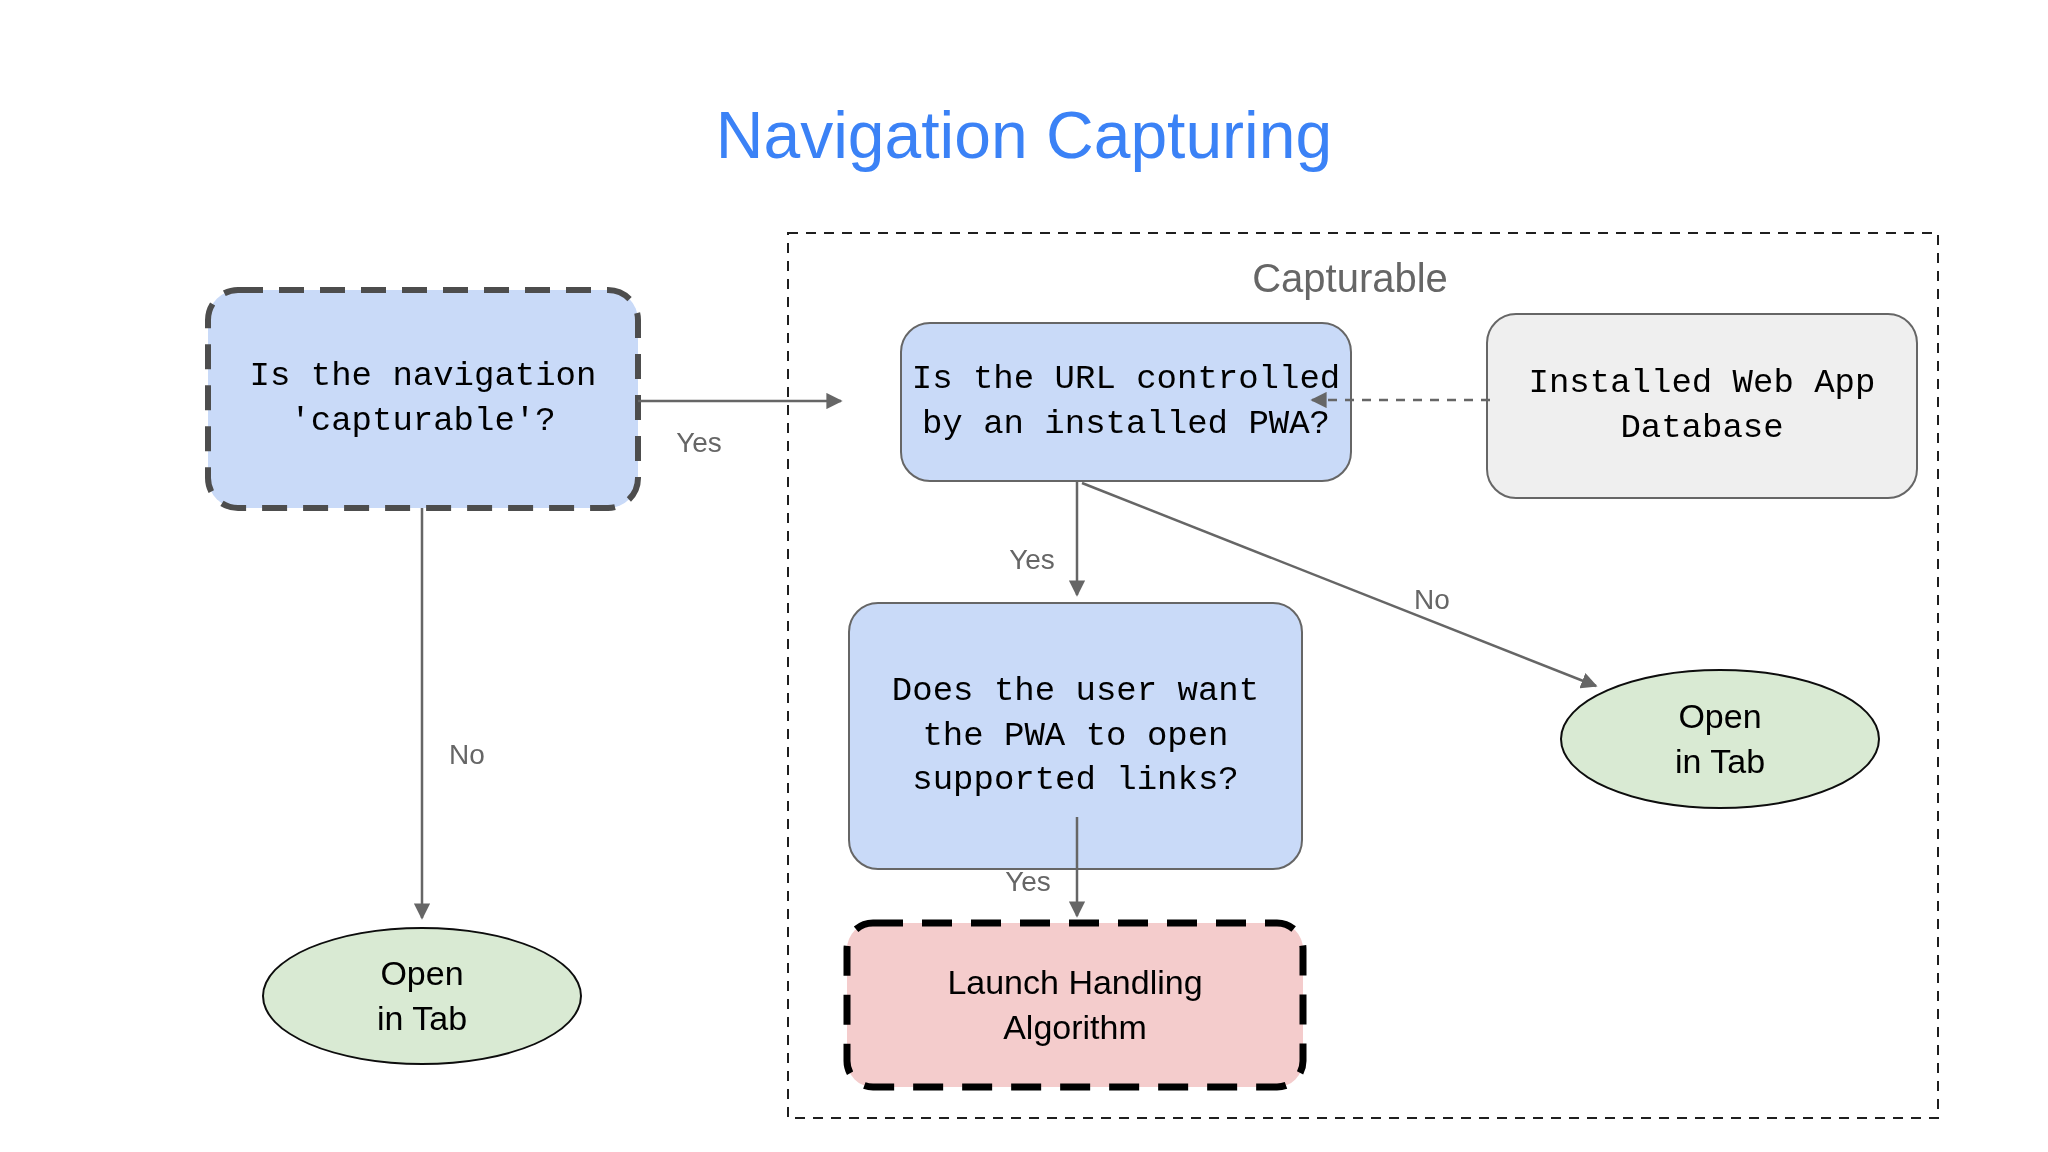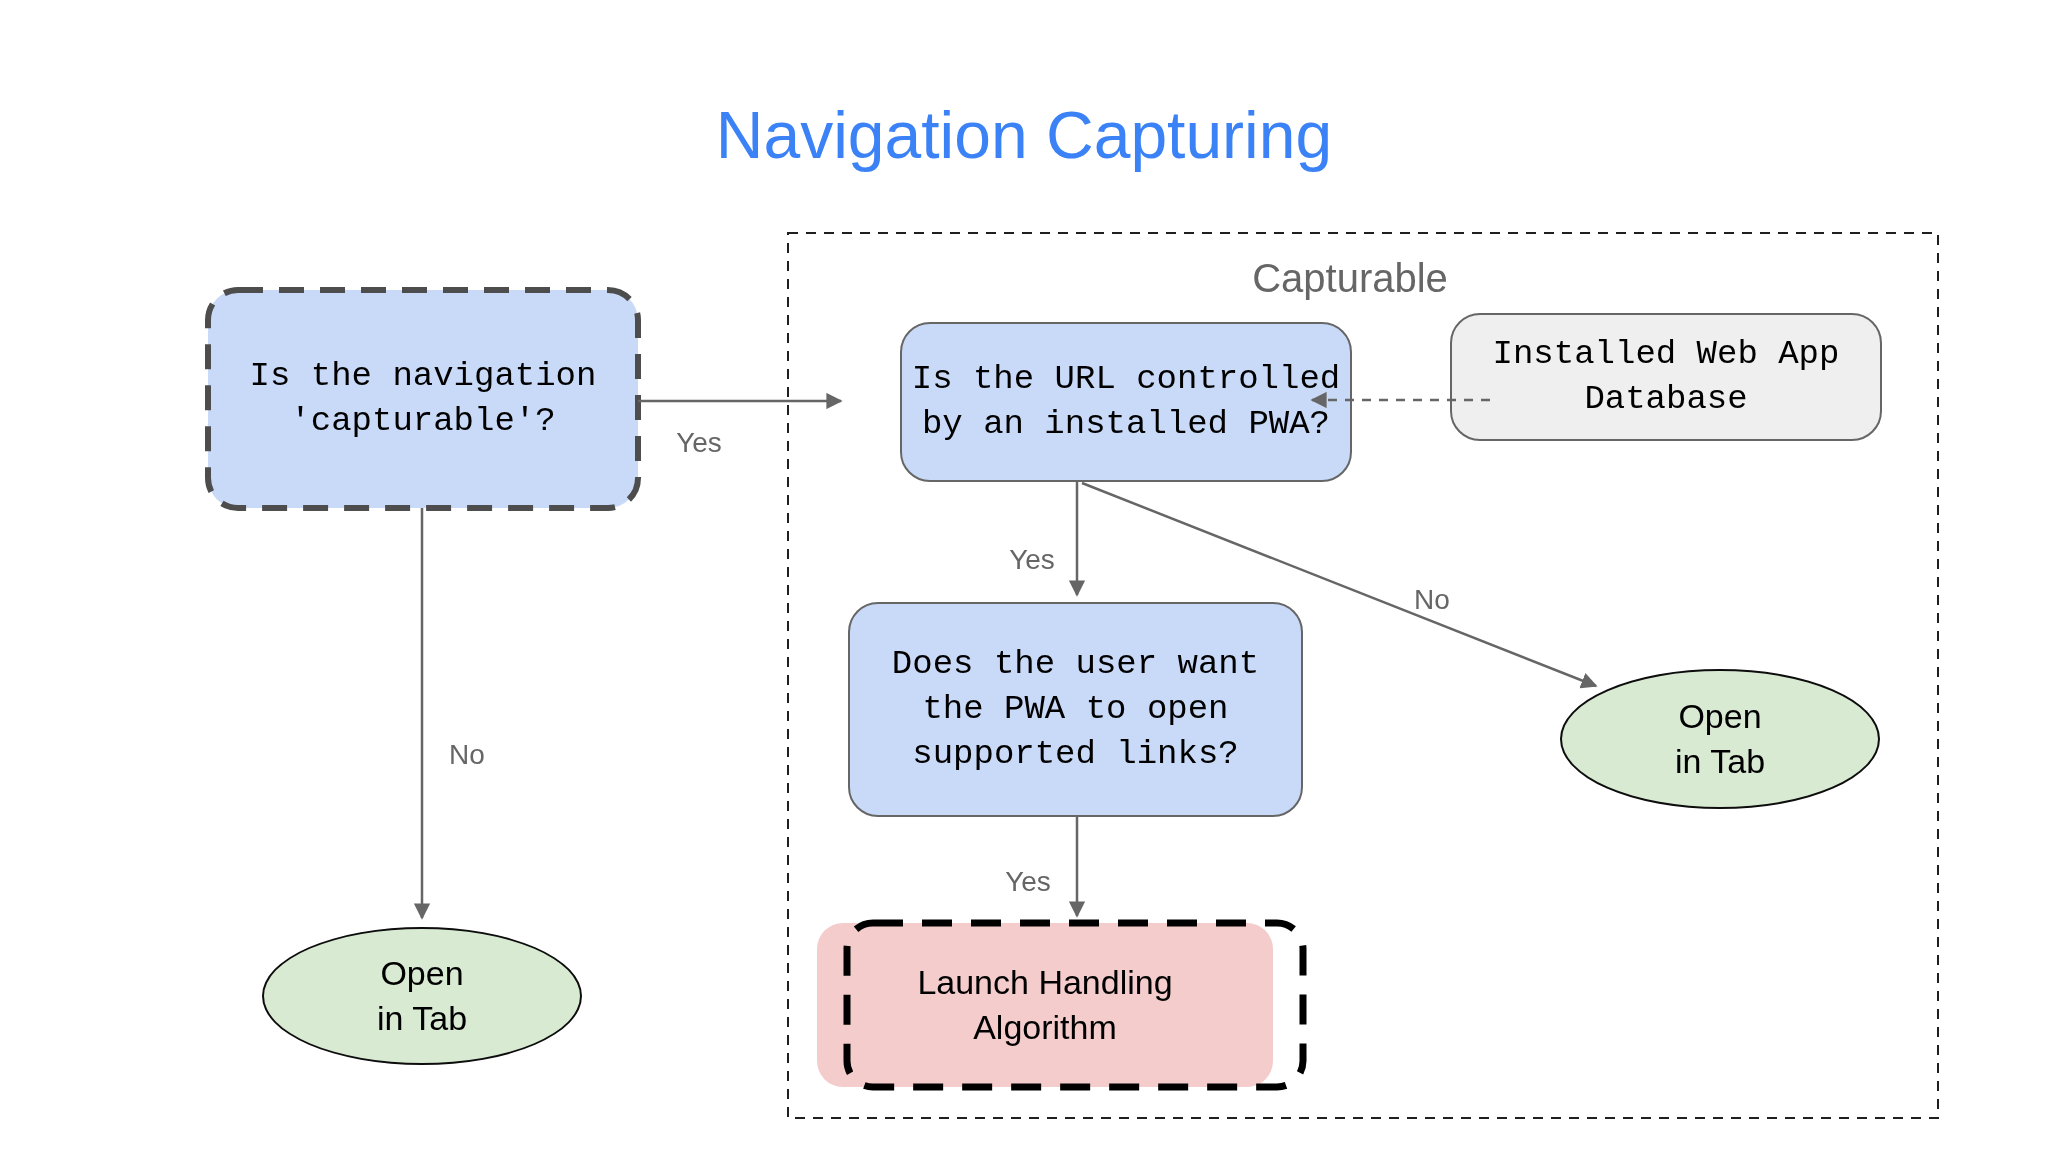--- a/index.html
+++ b/index.html
@@ -67,32 +67,32 @@
   <div class="node decision rounded" style="left:208px; top:290px; width:430px; height:218px;">
     <span>Is the navigation
 'capturable'?</span>
   </div>
 
   <div class="node decision rounded solid-border" style="left:900px; top:322px; width:452px; height:160px;">
     <span>Is the URL controlled
 by an installed PWA?</span>
   </div>
 
-  <div class="node data-box rounded solid-border" style="left:1450px; top:313px; width:432px; height:128px;">
+  <div class="node data-box rounded solid-border" style="left:1486px; top:313px; width:432px; height:186px;">
     <span>Installed Web App
 Database</span>
   </div>
 
-  <div class="node decision rounded solid-border" style="left:848px; top:602px; width:455px; height:215px;">
+  <div class="node decision rounded solid-border" style="left:848px; top:602px; width:455px; height:268px;">
     <span>Does the user want
 the PWA to open
 supported links?</span>
   </div>
 
-  <div class="node process" style="left:817px; top:923px; width:456px; height:164px;">
+  <div class="node process" style="left:847px; top:923px; width:456px; height:164px;">
     <span>Launch Handling
 Algorithm</span>
   </div>
 
   <div class="node terminal" style="left:262px; top:927px; width:320px; height:138px;">
     <span>Open
 in Tab</span>
   </div>
 
   <div class="node terminal" style="left:1560px; top:669px; width:320px; height:140px;">

